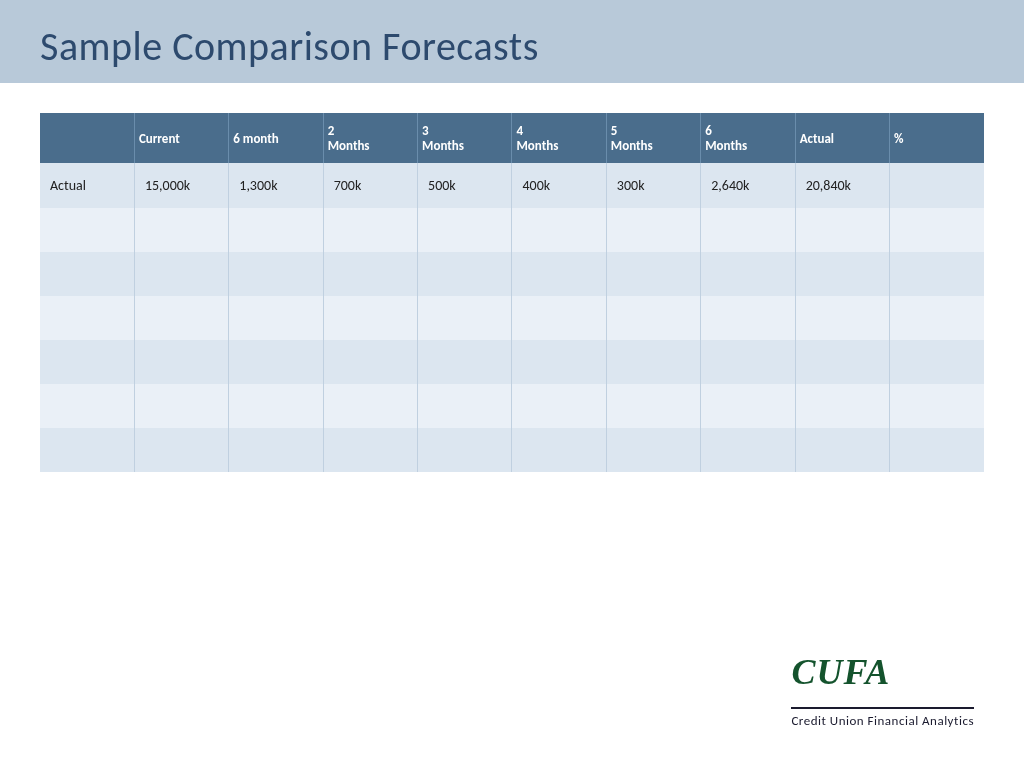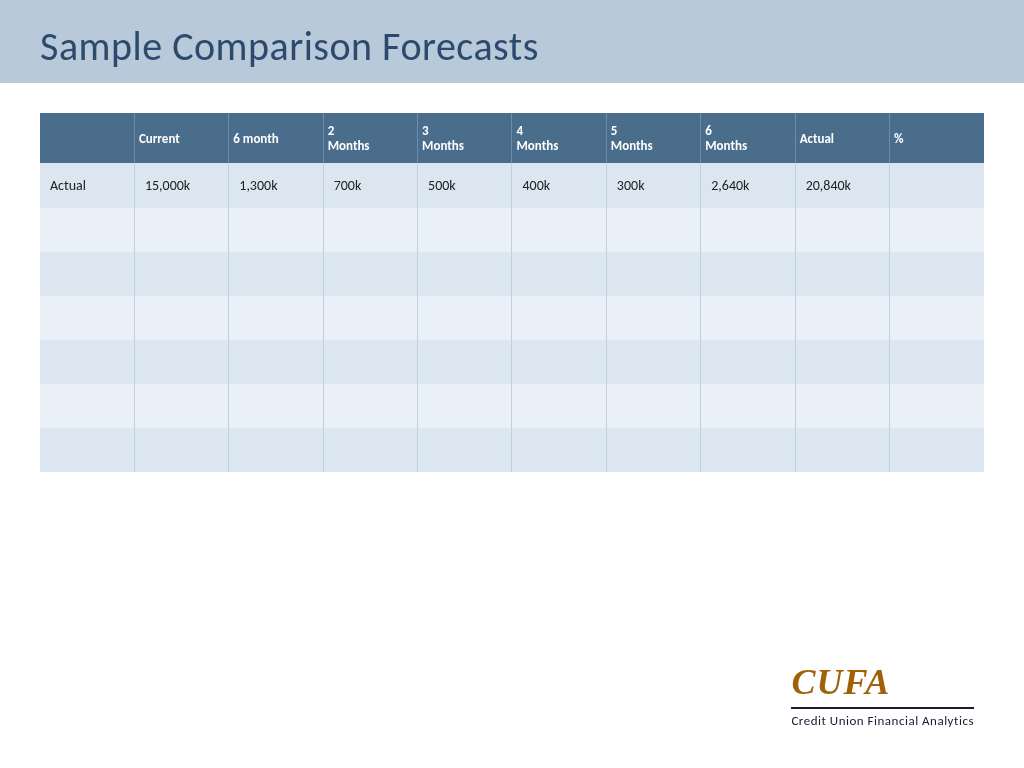--- a/index.html
+++ b/index.html
@@ -95,33 +95,33 @@
     .logo-area {
       position: absolute;
       bottom: 40px;
       right: 50px;
       text-align: left;
     }
 
     .logo-cufa {
       font-size: 36px;
       font-weight: 900;
-      color: #a16207;
+      color: #14532d;
       font-style: italic;
       letter-spacing: 1px;
       font-family: Georgia, serif;
     }
 
     .logo-subtitle {
       font-size: 13px;
       color: #1a1a2e;
       letter-spacing: 0.5px;
       border-top: 2px solid #1a1a2e;
       padding-top: 4px;
-      margin-top: 4px;
+      margin-top: 14px;
       font-weight: 400;
     }
   </style>
 </head>
 <body>
 
 <div class="header-banner">
   <h1 class="page-title">Sample Comparison Forecasts</h1>
 </div>
 

